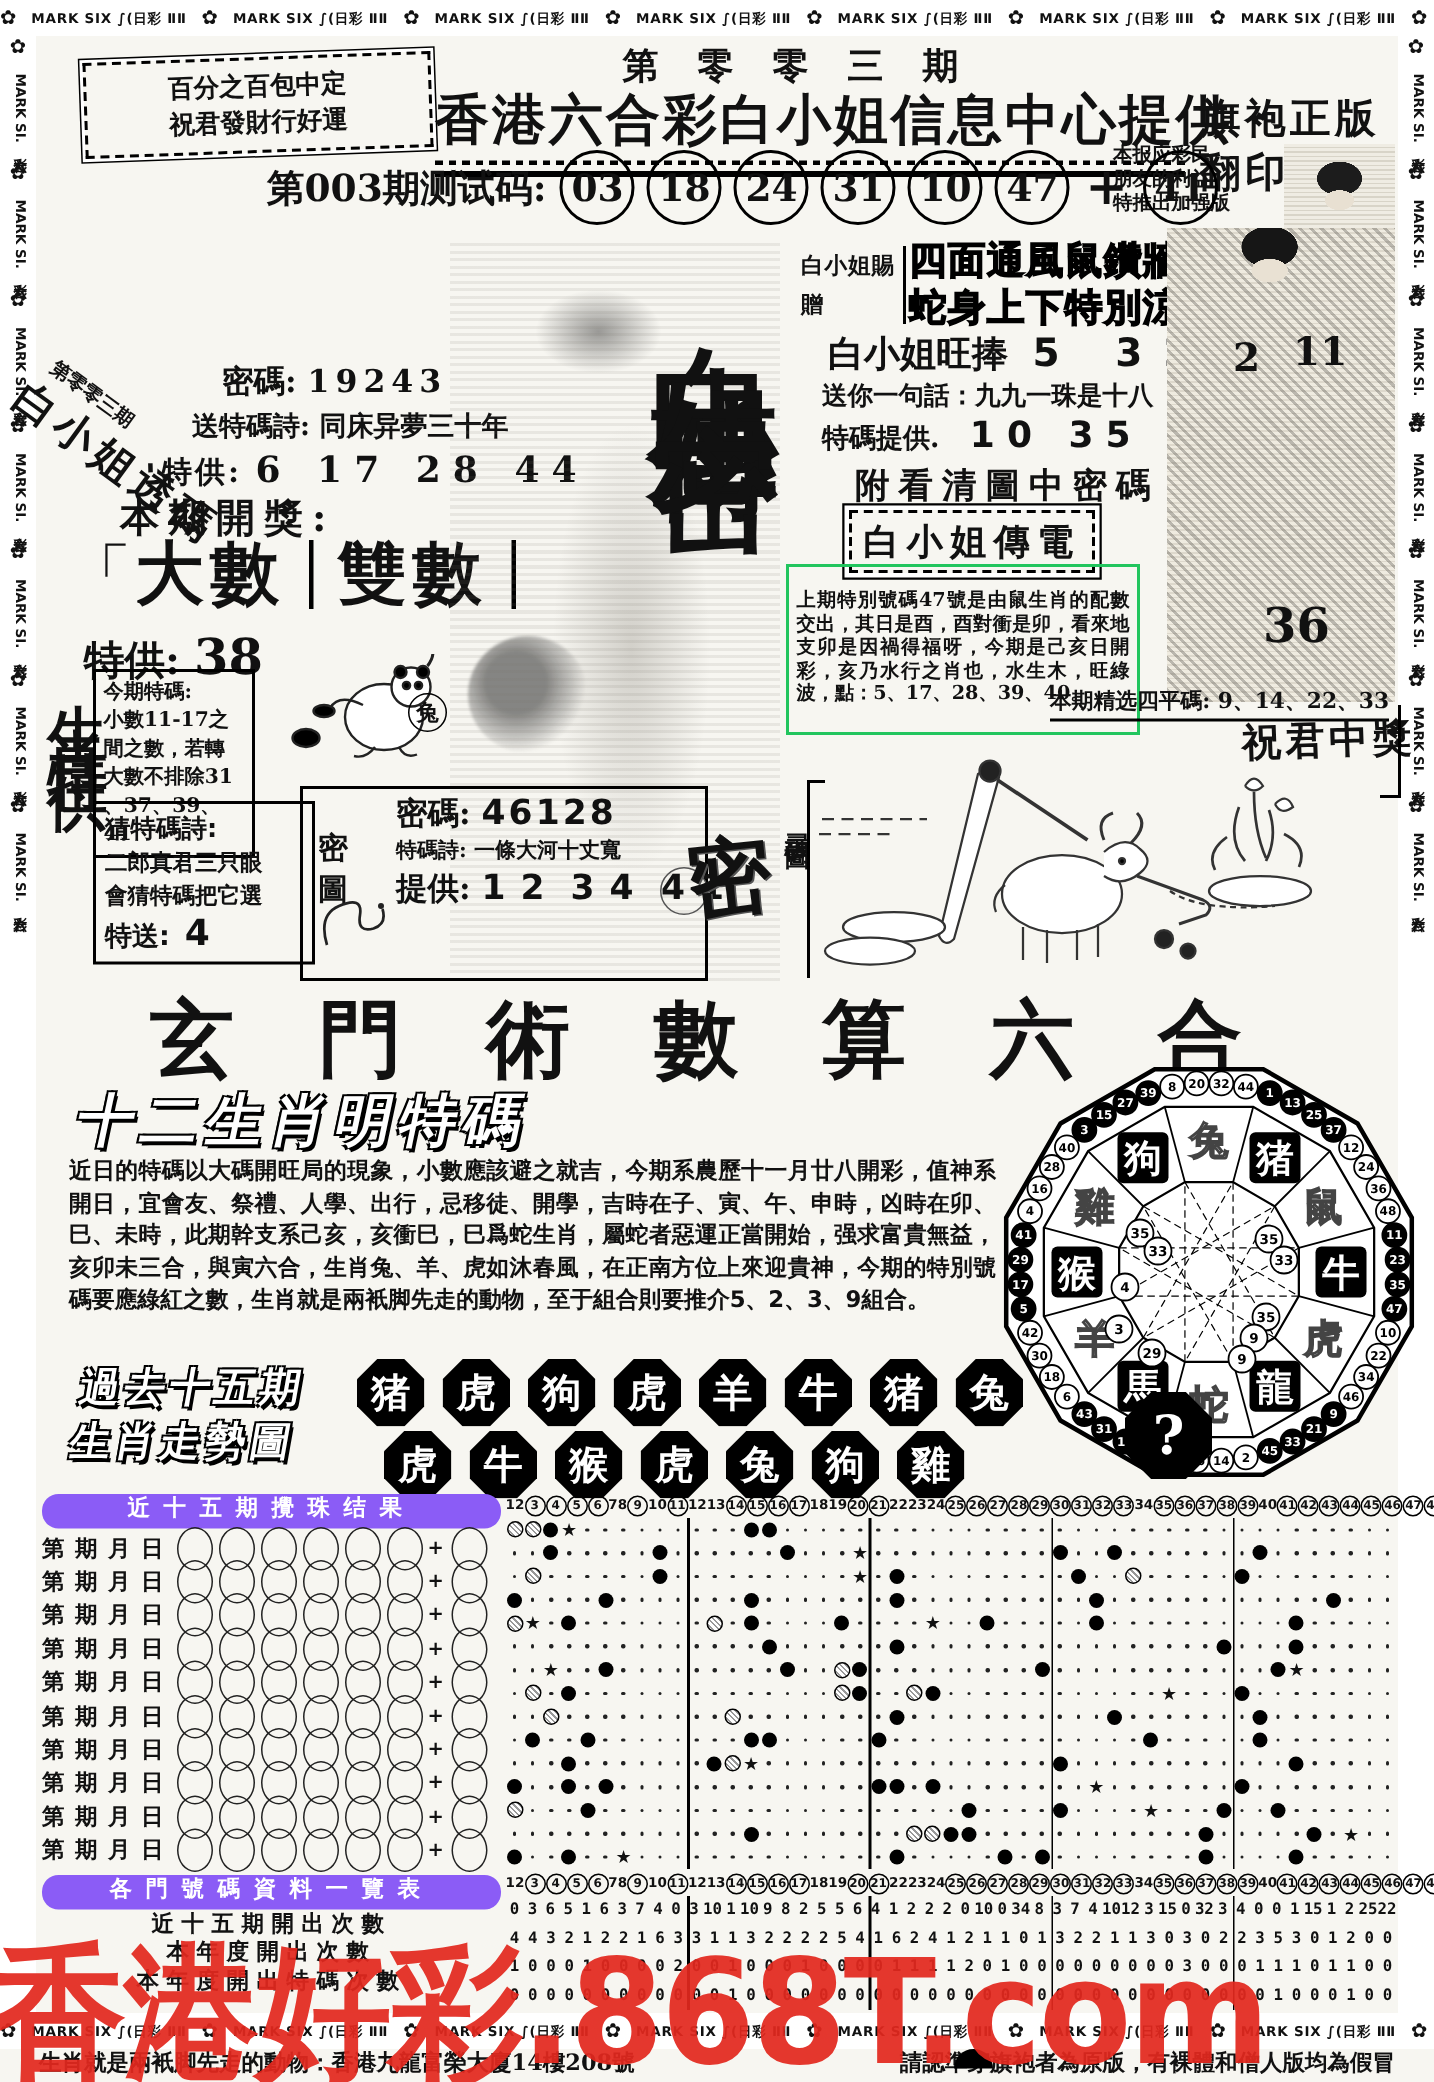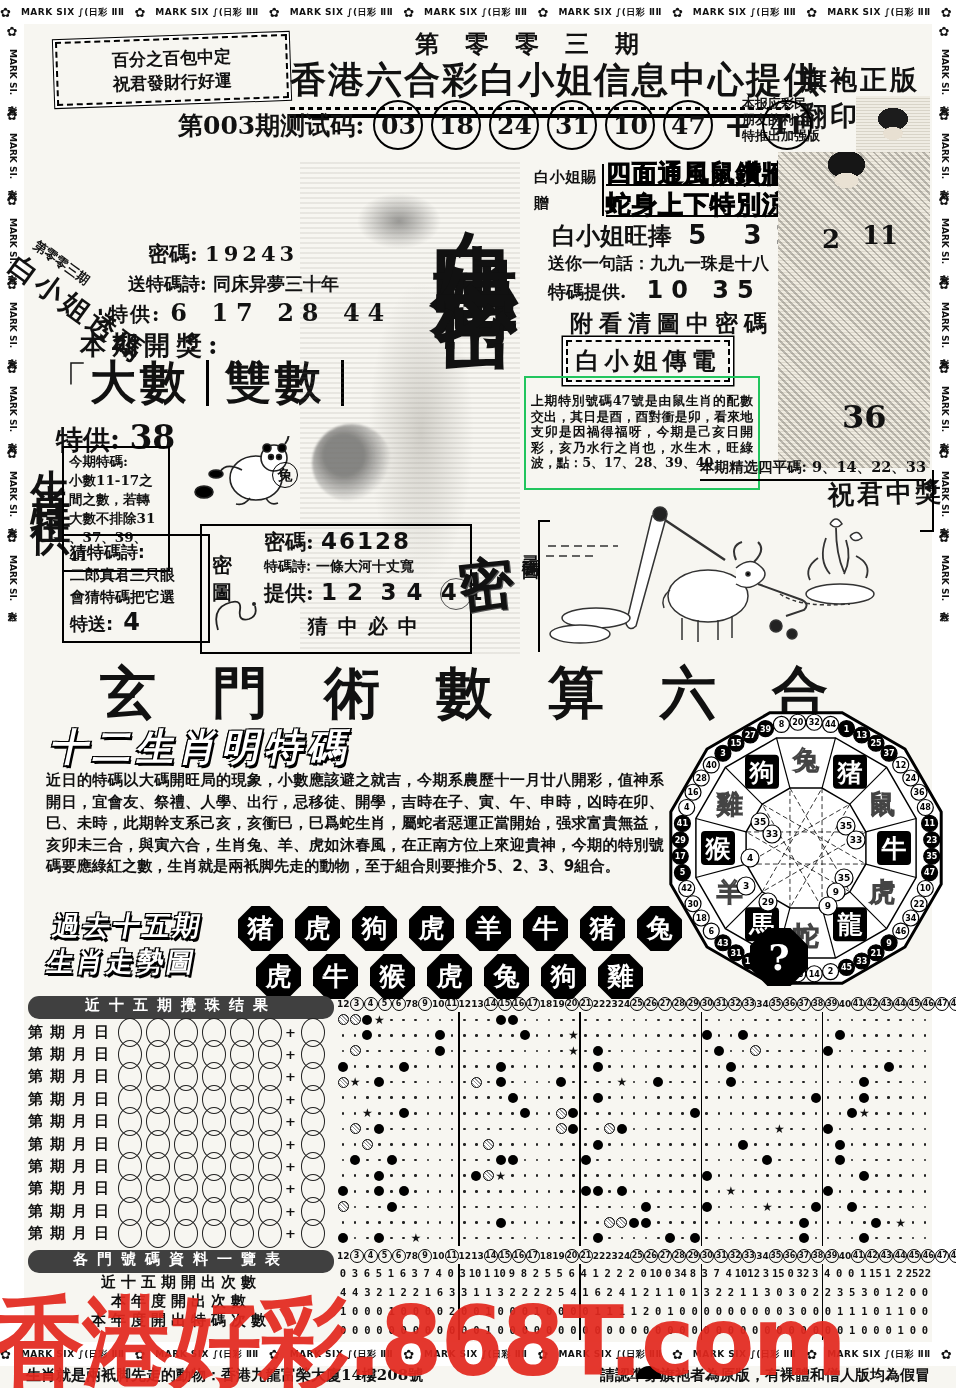--- a/index.html
+++ b/index.html
@@ -91,21 +91,21 @@
   #mi-lines .circ41{display:inline-block;width:30px;height:30px;border:1.5px solid #555;border-radius:50%;
                     text-align:center;line-height:28px;}
   #mi-lines .l4{font:900 20px "DejaVu Serif",serif;letter-spacing:10px;margin-top:3px;text-align:center;}
   #mi-stamp{left:458px;top:548px;font:900 56px "DejaVu Serif",serif;transform:rotate(-6deg);
             text-shadow:1px 1px 0 #555;}
   #xunmatu{left:520px;top:542px;writing-mode:vertical-rl;font:900 17px "DejaVu Serif",serif;letter-spacing:4px;}
 
   
   #gift{left:534px;top:164px;width:62px;font:700 15px "DejaVu Serif",serif;line-height:26px;
         border-right:2px solid #000;padding-right:6px;text-align:justify;}
-  #couplet{left:606px;top:158px;font:900 25px "DejaVu Sans",sans-serif;letter-spacing:1px;line-height:31px;text-decoration:underline;
+  #couplet{left:606px;top:158px;font:900 25px "DejaVu Sans",sans-serif;letter-spacing:1px;line-height:31px;
            -webkit-text-stroke:1px #000;}
   #wang-line{left:552px;top:220px;font:900 24px "DejaVu Serif",serif;white-space:nowrap;}
   #wang-line b{font:700 26px "DejaVu Sans",sans-serif;letter-spacing:14px;margin-left:8px;}
   #sentence-line{left:548px;top:252px;font:700 17px "DejaVu Serif",serif;}
   #tm-line{left:548px;top:276px;font:900 18px "DejaVu Serif",serif;}
   #tm-line b{font:700 24px "DejaVu Sans",sans-serif;letter-spacing:8px;margin-left:14px;}
   #see-map{left:570px;top:308px;font:900 23px "DejaVu Serif",serif;letter-spacing:6px;}
   #telegram{left:566px;top:340px;width:160px;border:2px dashed #000;box-shadow:0 0 0 3px #fff,0 0 0 4.5px #000;
             text-align:center;font:900 24px "DejaVu Serif",serif;letter-spacing:5px;padding:3px 0;}
   #analysis-box{left:524px;top:376px;width:222px;height:80px;border:2px solid #22c55e;padding:15px 5px;
@@ -142,21 +142,21 @@
                line-height:36px;letter-spacing:3px;}
   .badge-row{display:flex;gap:12px;}
   #badges-row1{left:238px;top:906px;}
   #badges-row2{left:256px;top:954px;}
   .badge{width:45px;height:45px;background:#000;color:#fff;display:flex;align-items:center;justify-content:center;
          font:900 26px "DejaVu Serif",serif;
          clip-path:polygon(30% 0,70% 0,100% 30%,100% 70%,70% 100%,30% 100%,0 70%,0 30%);}
   #q-badge{left:750px;top:928px;width:58px;height:58px;font-size:36px;}
 
   
-  .hdr-bar{background:#404040;color:#fff;border-radius:11px;height:23px;line-height:23px;text-align:center;
+  .hdr-bar{background:#8b5cf6;color:#fff;border-radius:11px;height:23px;line-height:23px;text-align:center;
            font:700 15px "DejaVu Serif",serif;letter-spacing:9px;}
   #results-panel{left:28px;top:996px;width:306px;}
   #results-rows{margin-top:2px;}
   .rrow{display:flex;align-items:center;height:22.4px;gap:2px;}
   .rrow .lab{font:700 15px "DejaVu Serif",serif;margin-right:5px;}
   .oval{width:22px;height:27px;border:1.6px solid #222;border-radius:50%;flex:none;margin-left:2px;}
   .rplus{font:700 13px "DejaVu Sans",sans-serif;margin:0 1px;}
   #stats-panel-left{left:28px;top:1250px;width:306px;}
   .stat-label{font:700 15px "DejaVu Serif",serif;letter-spacing:5px;text-align:center;height:19px;line-height:19px;}
 
@@ -365,21 +365,20 @@
       <div class="l2">
         <span>特碼詩:</span>
         <span>一條大河十丈寬</span>
       </div>
       <div class="l3">
         <span>提供:</span>
         <b>12</b>
         <b>34</b>
         <b class="circ41">41</b>
       </div>
-      <div class="l4">猜中必中</div>
     </div>
   </div>
   <div class="abs" id="mi-stamp">密</div>
   <div class="abs" id="xunmatu">尋碼圖</div>
 
   <div class="abs" id="gift">白小姐賜贈</div>
   <div class="abs" id="couplet">
     <div>四面通風鼠鑽牆</div>
     <div>蛇身上下特別涼</div>
   </div>

